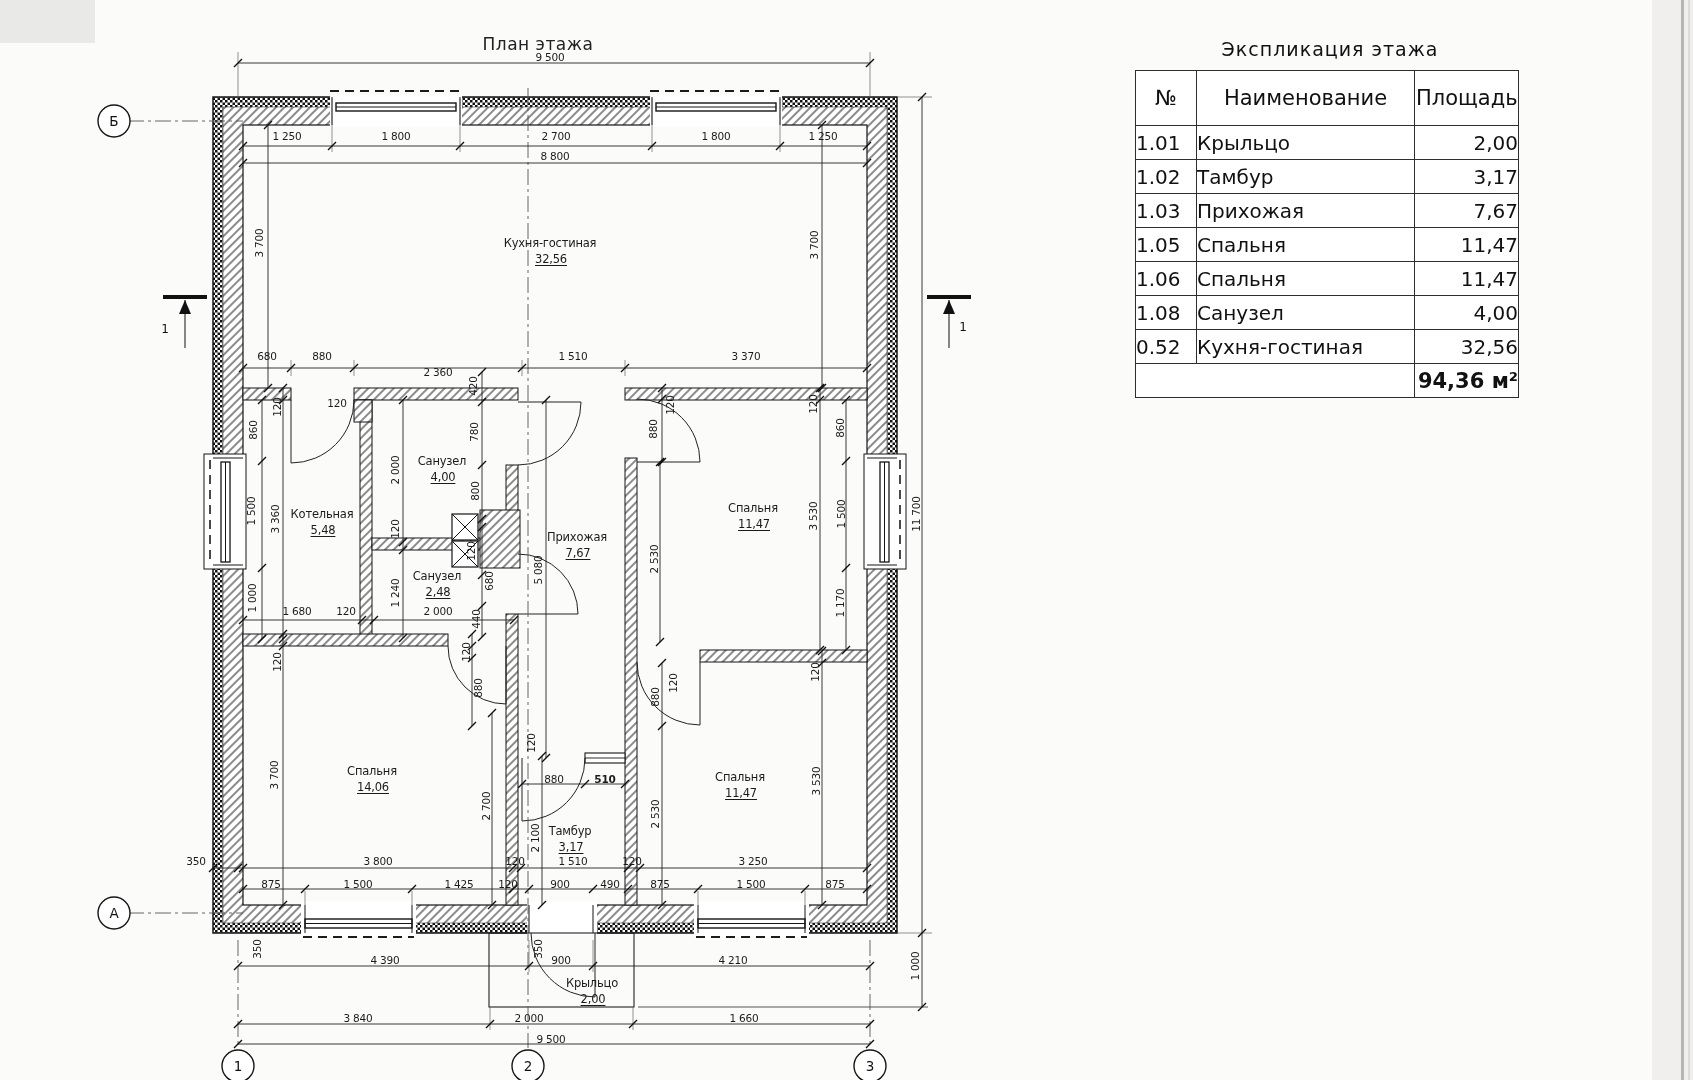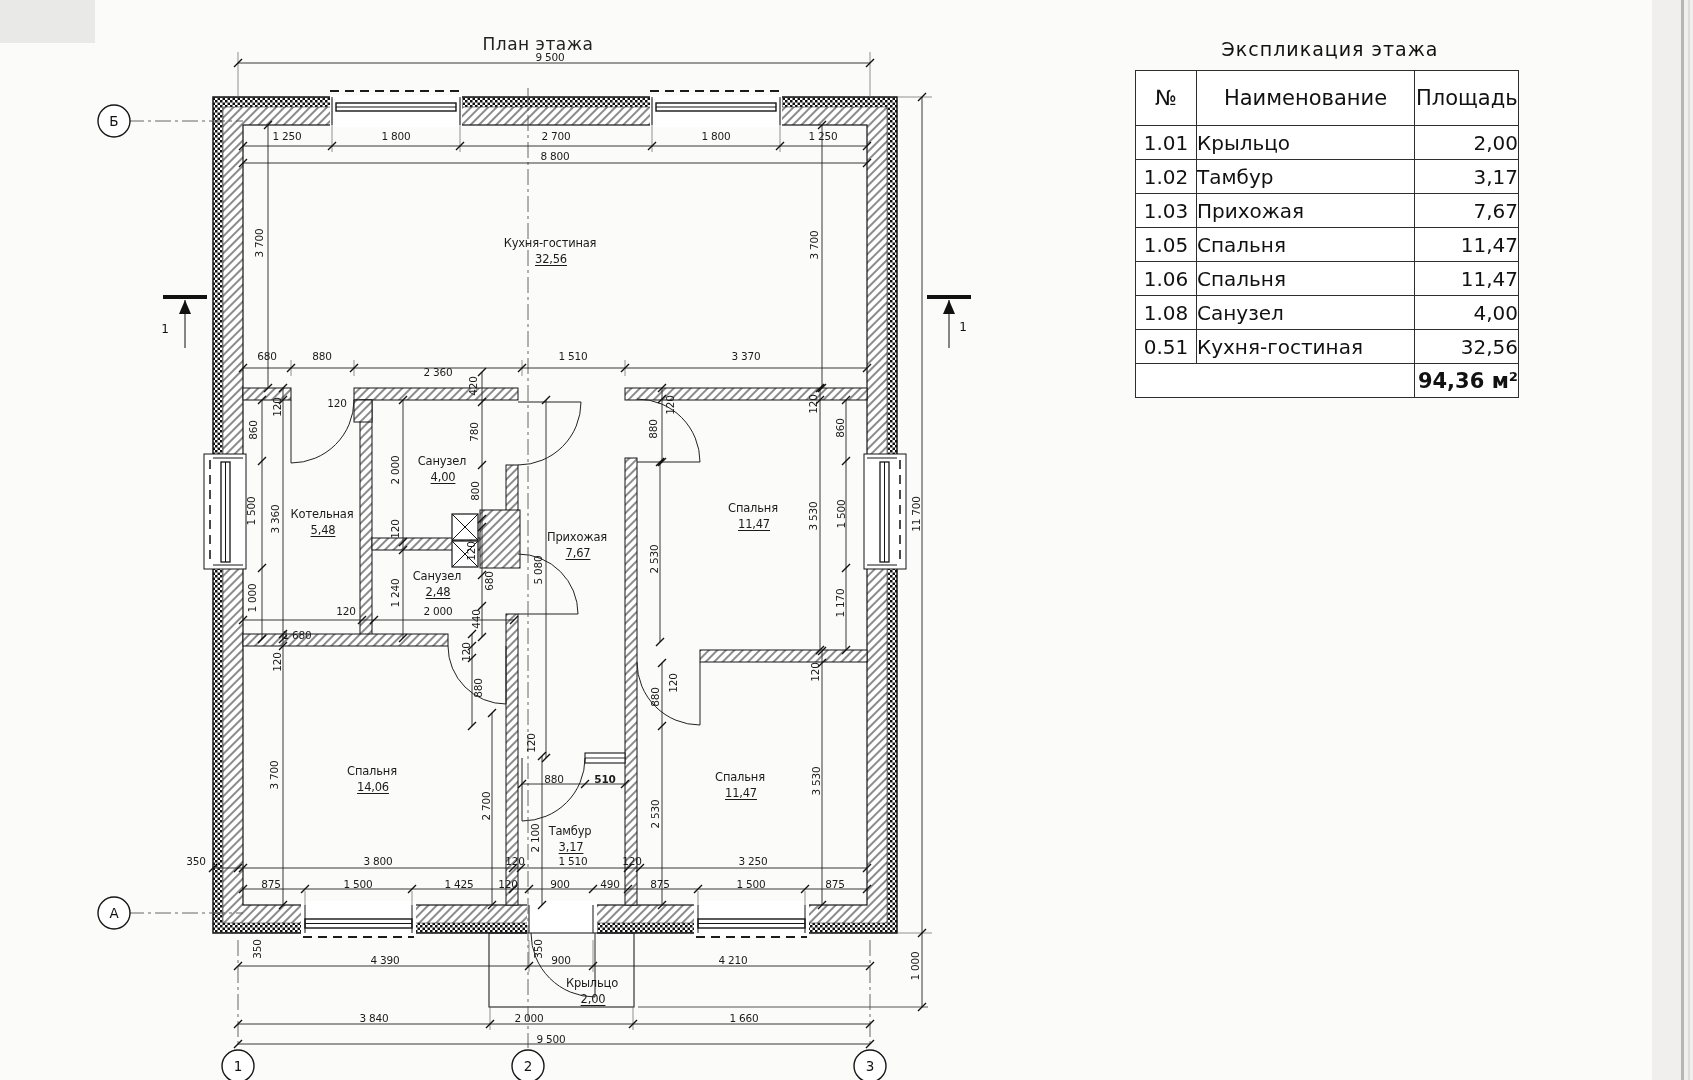--- a/index.html
+++ b/index.html
@@ -32,21 +32,21 @@
     font-size:19px;color:#111;letter-spacing:1px;white-space:nowrap;
   }
   table.expl{
     position:absolute;left:1135px;top:70px;width:383px;
     border-collapse:collapse;table-layout:fixed;
     font-size:20px;color:#111;background:#fff;
   }
   table.expl th, table.expl td{border:1.7px solid #2e2e2e;overflow:hidden;}
   table.expl th{font-weight:normal;height:52px;text-align:center;font-size:21px;}
   table.expl td{height:33px;padding:0;}
-  td.c-num{text-align:center;}
+  td.c-num{text-align:left;}
   td.c-name{text-align:left;padding-left:7px;}
   td.c-area{text-align:right;padding-right:24px;}
   td.c-total{text-align:right;padding-right:16px;font-weight:bold;font-size:21px;}
   col.w-num{width:61px;} col.w-name{width:218px;} col.w-area{width:104px;}
 </style>
 </head>
 <body>
 
 <div class="corner-shade"></div>
 <div class="page-edge" style="left:1652px;width:41px;"></div>
@@ -259,21 +259,21 @@
       <span class="plab" style="left: 337px; top: 403px;">120</span>
       <span class="plab v" style="left: 395px; top: 470px;">2 000</span>
       <span class="plab v" style="left: 395px; top: 529px;">120</span>
       <span class="plab v" style="left: 395px; top: 593px;">1 240</span>
       <span class="plab v" style="left: 473px; top: 386px;">420</span>
       <span class="plab v" style="left: 474px; top: 432px;">780</span>
       <span class="plab v" style="left: 475px; top: 491px;">800</span>
       <span class="plab v" style="left: 471px; top: 551px;">120</span>
       <span class="plab v" style="left: 489px; top: 581px;">680</span>
       <span class="plab v" style="left: 476px; top: 619px;">440</span>
-      <span class="plab" style="left: 297px; top: 635px;">1 680</span>
+      <span class="plab" style="left: 297px; top: 611px;">1 680</span>
       <span class="plab" style="left: 346px; top: 611px;">120</span>
       <span class="plab" style="left: 438px; top: 611px;">2 000</span>
       <span class="plab v" style="left: 538px; top: 570px;">5 080</span>
       <span class="plab v" style="left: 670px; top: 405px;">120</span>
       <span class="plab v" style="left: 653px; top: 429px;">880</span>
       <span class="plab v" style="left: 813px; top: 404px;">120</span>
       <span class="plab v" style="left: 813px; top: 516px;">3 530</span>
       <span class="plab v" style="left: 840px; top: 428px;">860</span>
       <span class="plab v" style="left: 841px; top: 514px;">1 500</span>
       <span class="plab v" style="left: 840px; top: 603px;">1 170</span>
@@ -305,21 +305,21 @@
       <span class="plab" style="left: 560px; top: 884px;">900</span>
       <span class="plab" style="left: 610px; top: 884px;">490</span>
       <span class="plab" style="left: 660px; top: 884px;">875</span>
       <span class="plab" style="left: 751px; top: 884px;">1 500</span>
       <span class="plab" style="left: 835px; top: 884px;">875</span>
       <span class="plab v" style="left: 257px; top: 949px;">350</span>
       <span class="plab v" style="left: 538px; top: 949px;">350</span>
       <span class="plab" style="left: 385px; top: 960px;">4 390</span>
       <span class="plab" style="left: 561px; top: 960px;">900</span>
       <span class="plab" style="left: 733px; top: 960px;">4 210</span>
-      <span class="plab" style="left: 374px; top: 1018px;">3 840</span>
+      <span class="plab" style="left: 358px; top: 1018px;">3 840</span>
       <span class="plab" style="left: 529px; top: 1018px;">2 000</span>
       <span class="plab" style="left: 744px; top: 1018px;">1 660</span>
       <span class="plab" style="left: 551px; top: 1039px;">9 500</span>
       <span class="plab v" style="left: 916px; top: 514px;">11 700</span>
       <span class="plab v" style="left: 915px; top: 966px;">1 000</span>
     </div>
   <div id="room-labels">
       <span class="plab room-name" style="left: 550px; top: 243px;">Кухня-гостиная</span>
       <span class="plab room-area" style="left: 551px; top: 259px;">32,56</span>
       <span class="plab room-name" style="left: 322px; top: 514px;">Котельная</span>
@@ -394,21 +394,21 @@
         <td class="c-num">1.06</td>
         <td class="c-name">Спальня</td>
         <td class="c-area">11,47</td>
       </tr>
       <tr>
         <td class="c-num">1.08</td>
         <td class="c-name">Санузел</td>
         <td class="c-area">4,00</td>
       </tr>
       <tr>
-        <td class="c-num">0.51</td>
+        <td class="c-num">0.52</td>
         <td class="c-name">Кухня-гостиная</td>
         <td class="c-area">32,56</td>
       </tr>
     </tbody>
   <tfoot>
     <tr>
       <td colspan="2"></td>
       <td class="c-total">94,36 м²</td>
     </tr>
   </tfoot>

